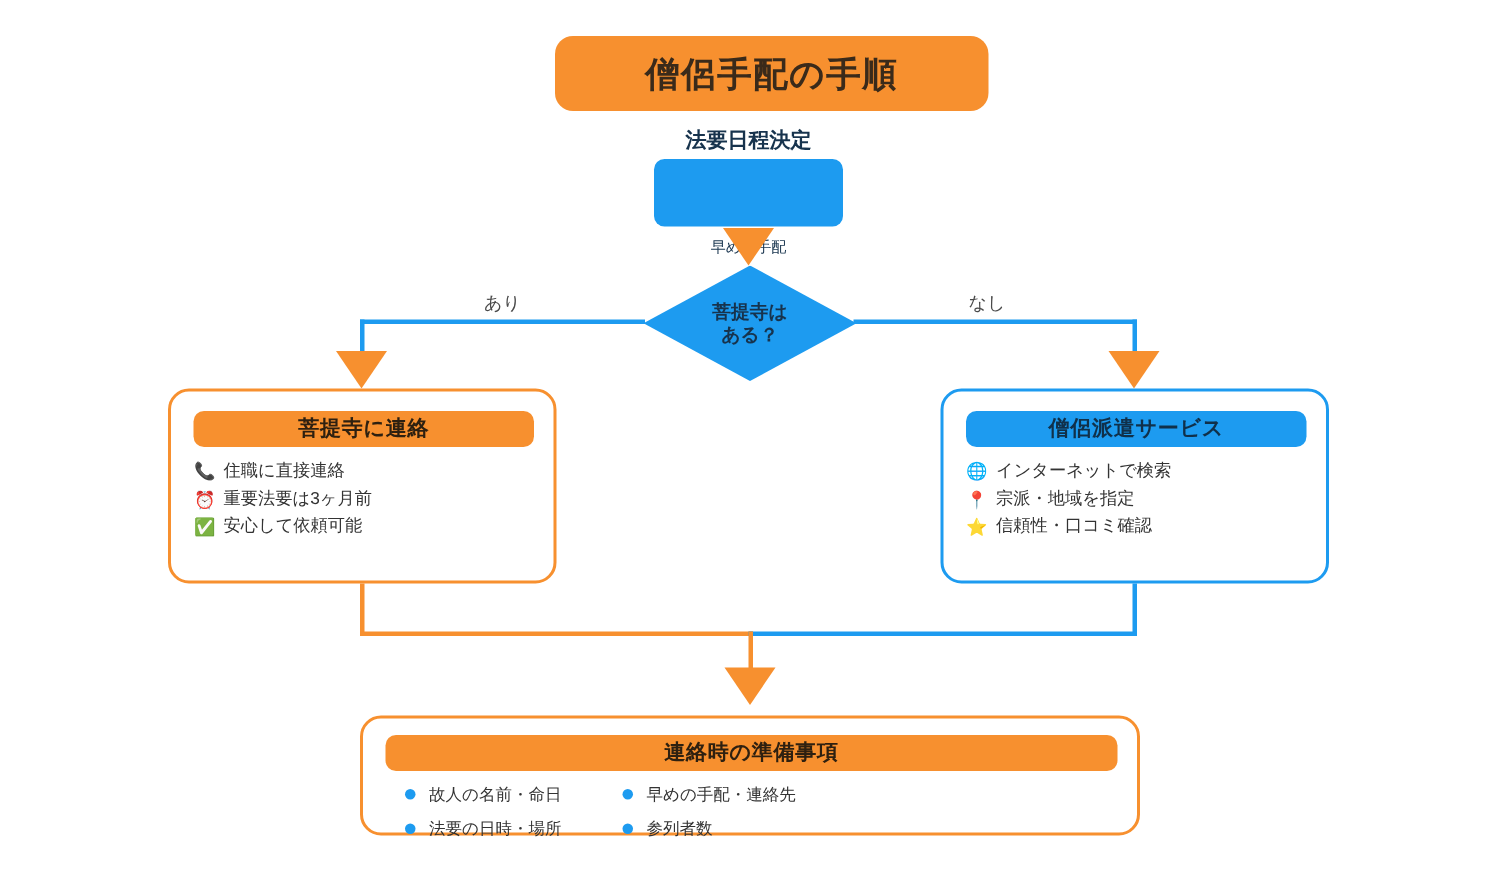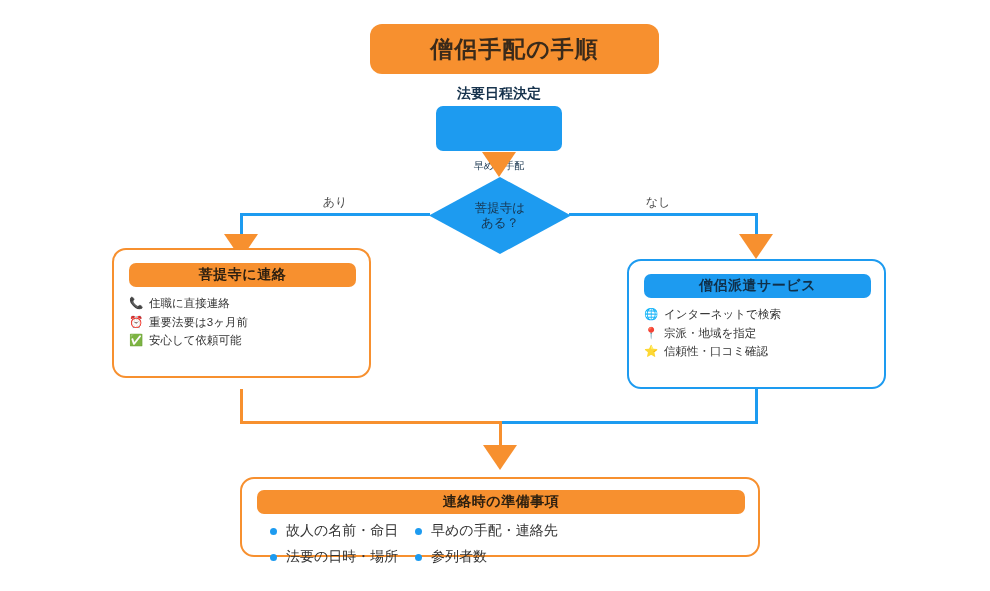--- a/index.html
+++ b/index.html
@@ -34,21 +34,21 @@
   
   .diamond-wrap{position:absolute;left:429px;top:177px;width:142px;height:77px;}
   .diamond-shape{
     position:absolute;left:0;top:0;width:142px;height:77px;
     background:#1d9bf0;
     clip-path:polygon(50% 0%,100% 50%,50% 100%,0% 50%);
   }
   .diamond-label{
     position:absolute;left:0;top:0;width:142px;height:77px;
     display:flex;flex-direction:column;align-items:center;justify-content:center;
-    font-size:12.5px;font-weight:normal;color:#17334d;line-height:1.2;text-align:center;
+    font-size:12.5px;font-weight:bold;color:#17334d;line-height:1.2;text-align:center;
   }
 
   
   .ln{position:absolute;background:#1d9bf0;}
   .ln-o{position:absolute;background:#f7902f;}
   .tri-o{
     position:absolute;width:0;height:0;
     border-left:17px solid transparent;border-right:17px solid transparent;
     border-top:25px solid #f7902f;
   }
@@ -83,21 +83,21 @@
     width:15px;margin-right:5px;display:inline-block;text-align:center;
     font-family:"DejaVu Sans",sans-serif;font-size:11.5px;
   }
 
   
   .bgrid{
     position:absolute;display:grid;
     grid-template-columns:145px auto;
     row-gap:8px;column-gap:0px;
   }
-  .bli{display:flex;align-items:center;font-size:14px;color:#333333;white-space:nowrap;}
+  .bli{display:flex;align-items:center;font-size:11px;color:#333333;white-space:nowrap;}
   .bdot{
     width:7px;height:7px;border-radius:50%;background:#1d9bf0;
     display:inline-block;margin-right:9px;flex:none;
   }
 </style>
 </head>
 <body>
 
 <div id="stage">
 
@@ -125,21 +125,21 @@
 
   <div class="ln" style="left:240px;top:213px;width:3px;height:28px;"></div>
   <div class="ln" style="left:755px;top:213px;width:3px;height:28px;"></div>
 
   <div class="tri-o" style="left:224px;top:234px;"></div>
   <div class="tri-o" style="left:739px;top:234px;"></div>
 
   <div class="edge-label" style="left:305px;top:194px;">あり</div>
   <div class="edge-label" style="left:628px;top:194px;">なし</div>
 
-  <div class="card orange" style="left:112px;top:248px;width:259px;height:130px;">
+  <div class="card orange" style="left:112px;top:259px;width:259px;height:130px;">
     <div class="card-head orange" style="left:15px;top:13px;width:227px;">
       <span class="ht">菩提寺に連絡</span>
     </div>
     <div class="card-list" style="left:15px;top:48px;">
       <div class="li">
         <span class="ic">📞</span>
         <span>住職に直接連絡</span>
       </div>
       <div class="li">
         <span class="ic">⏰</span>

